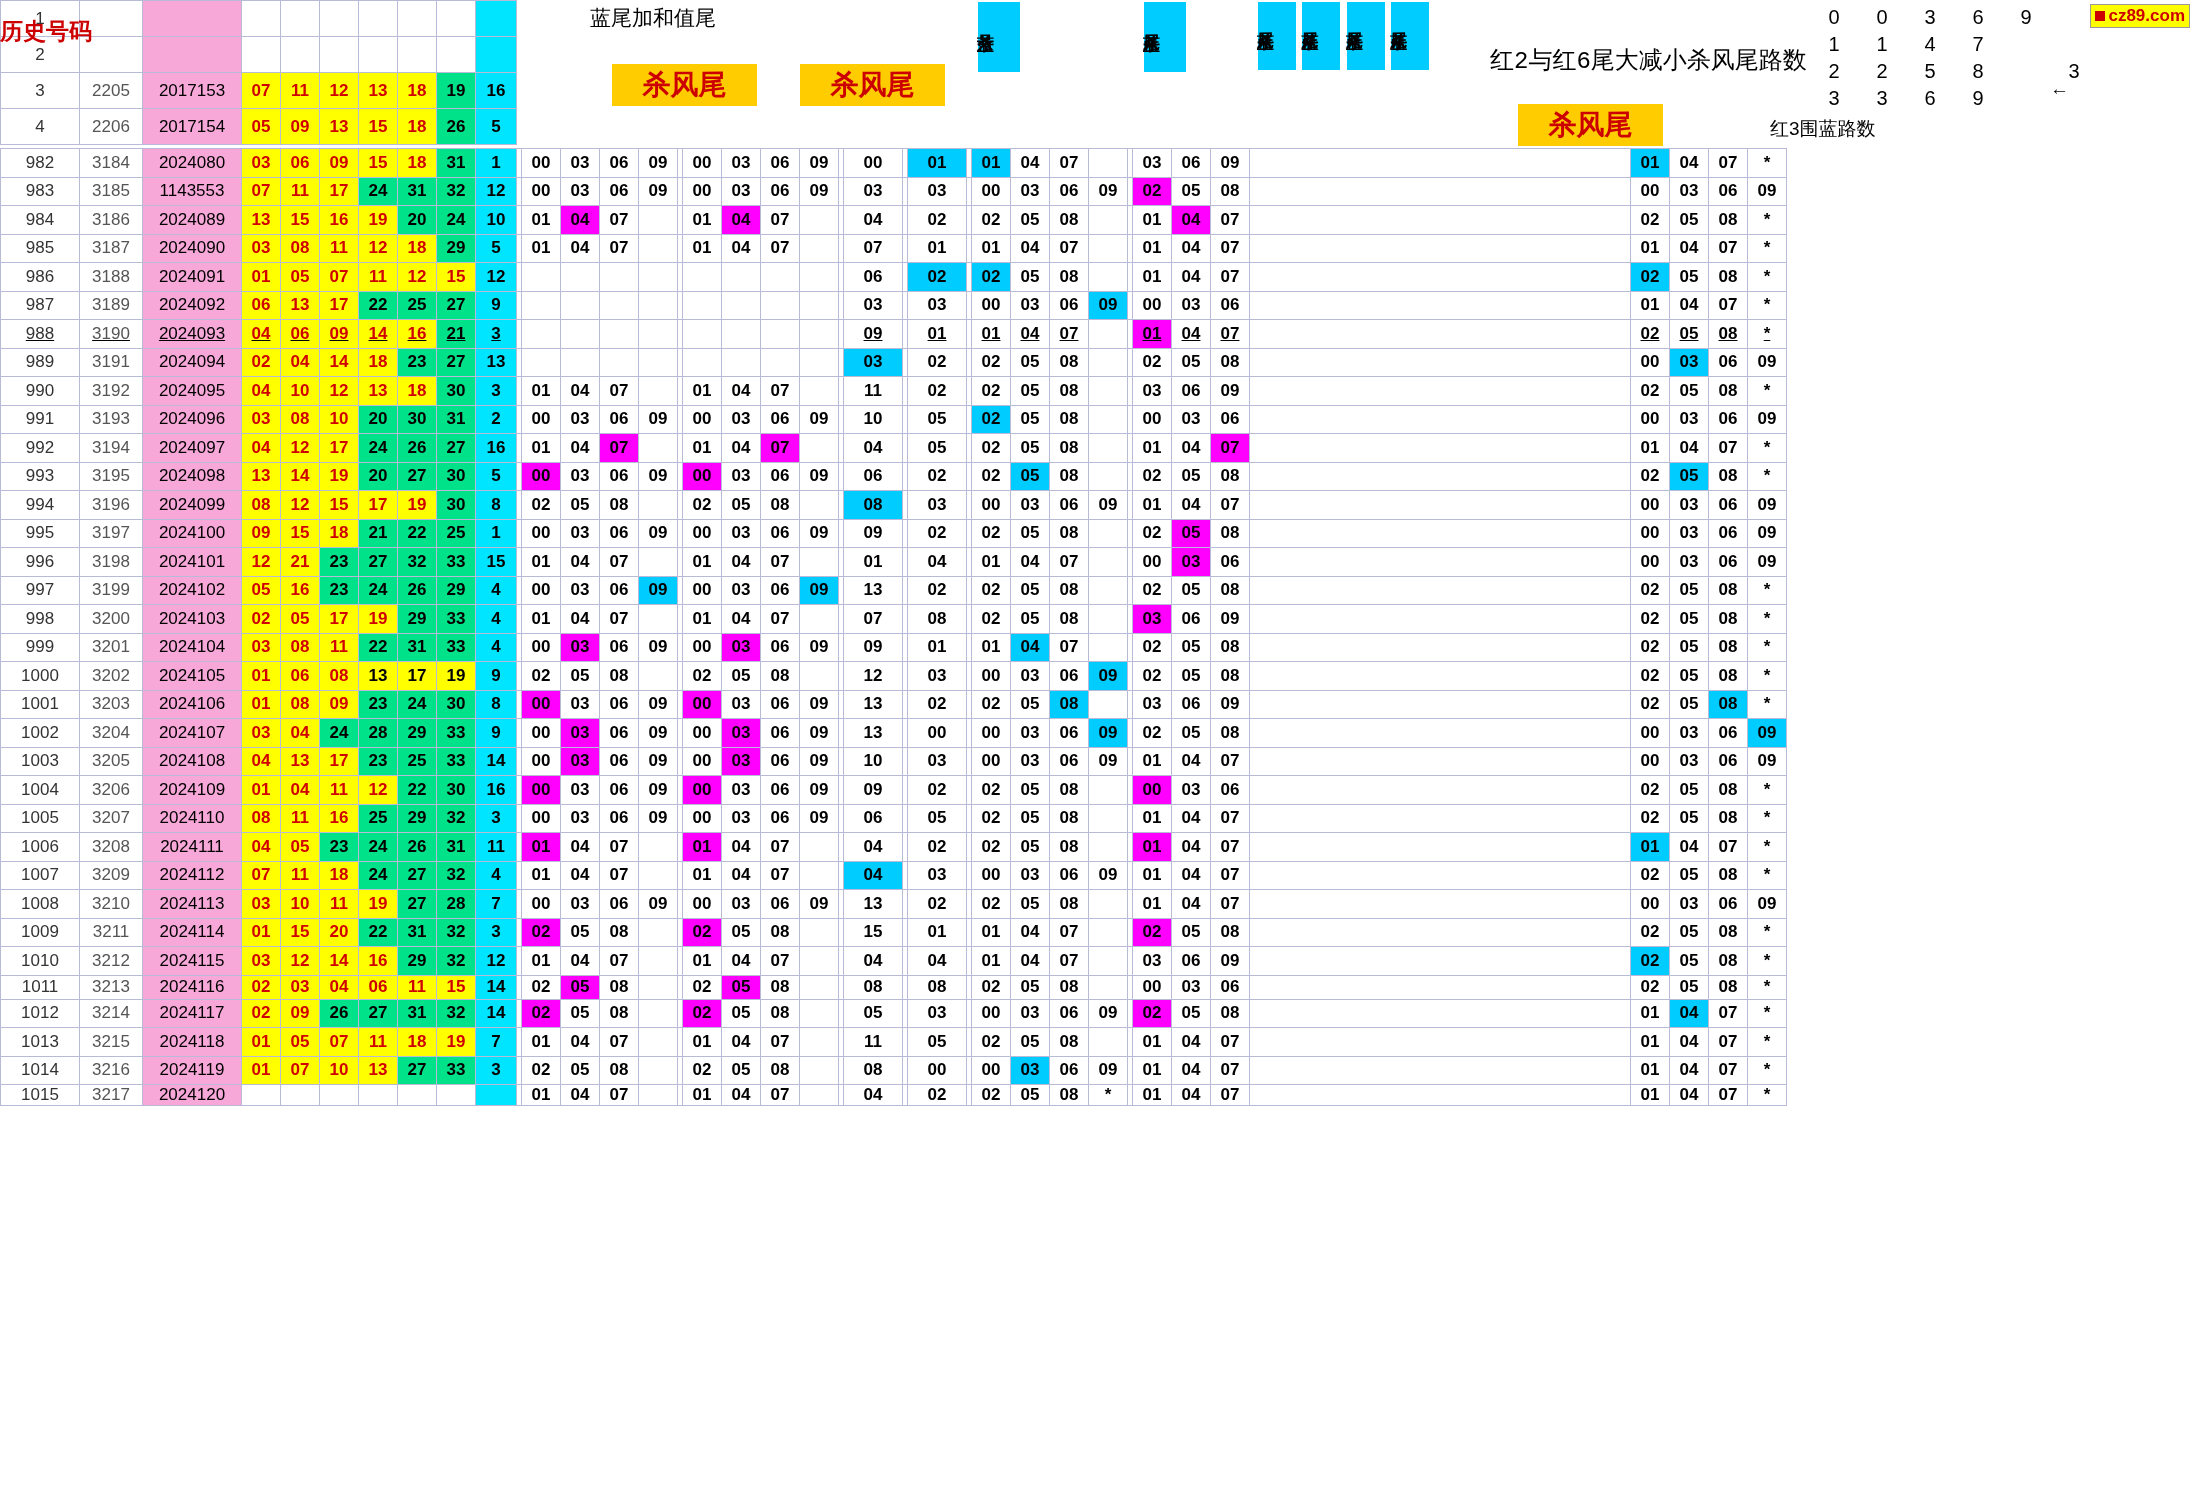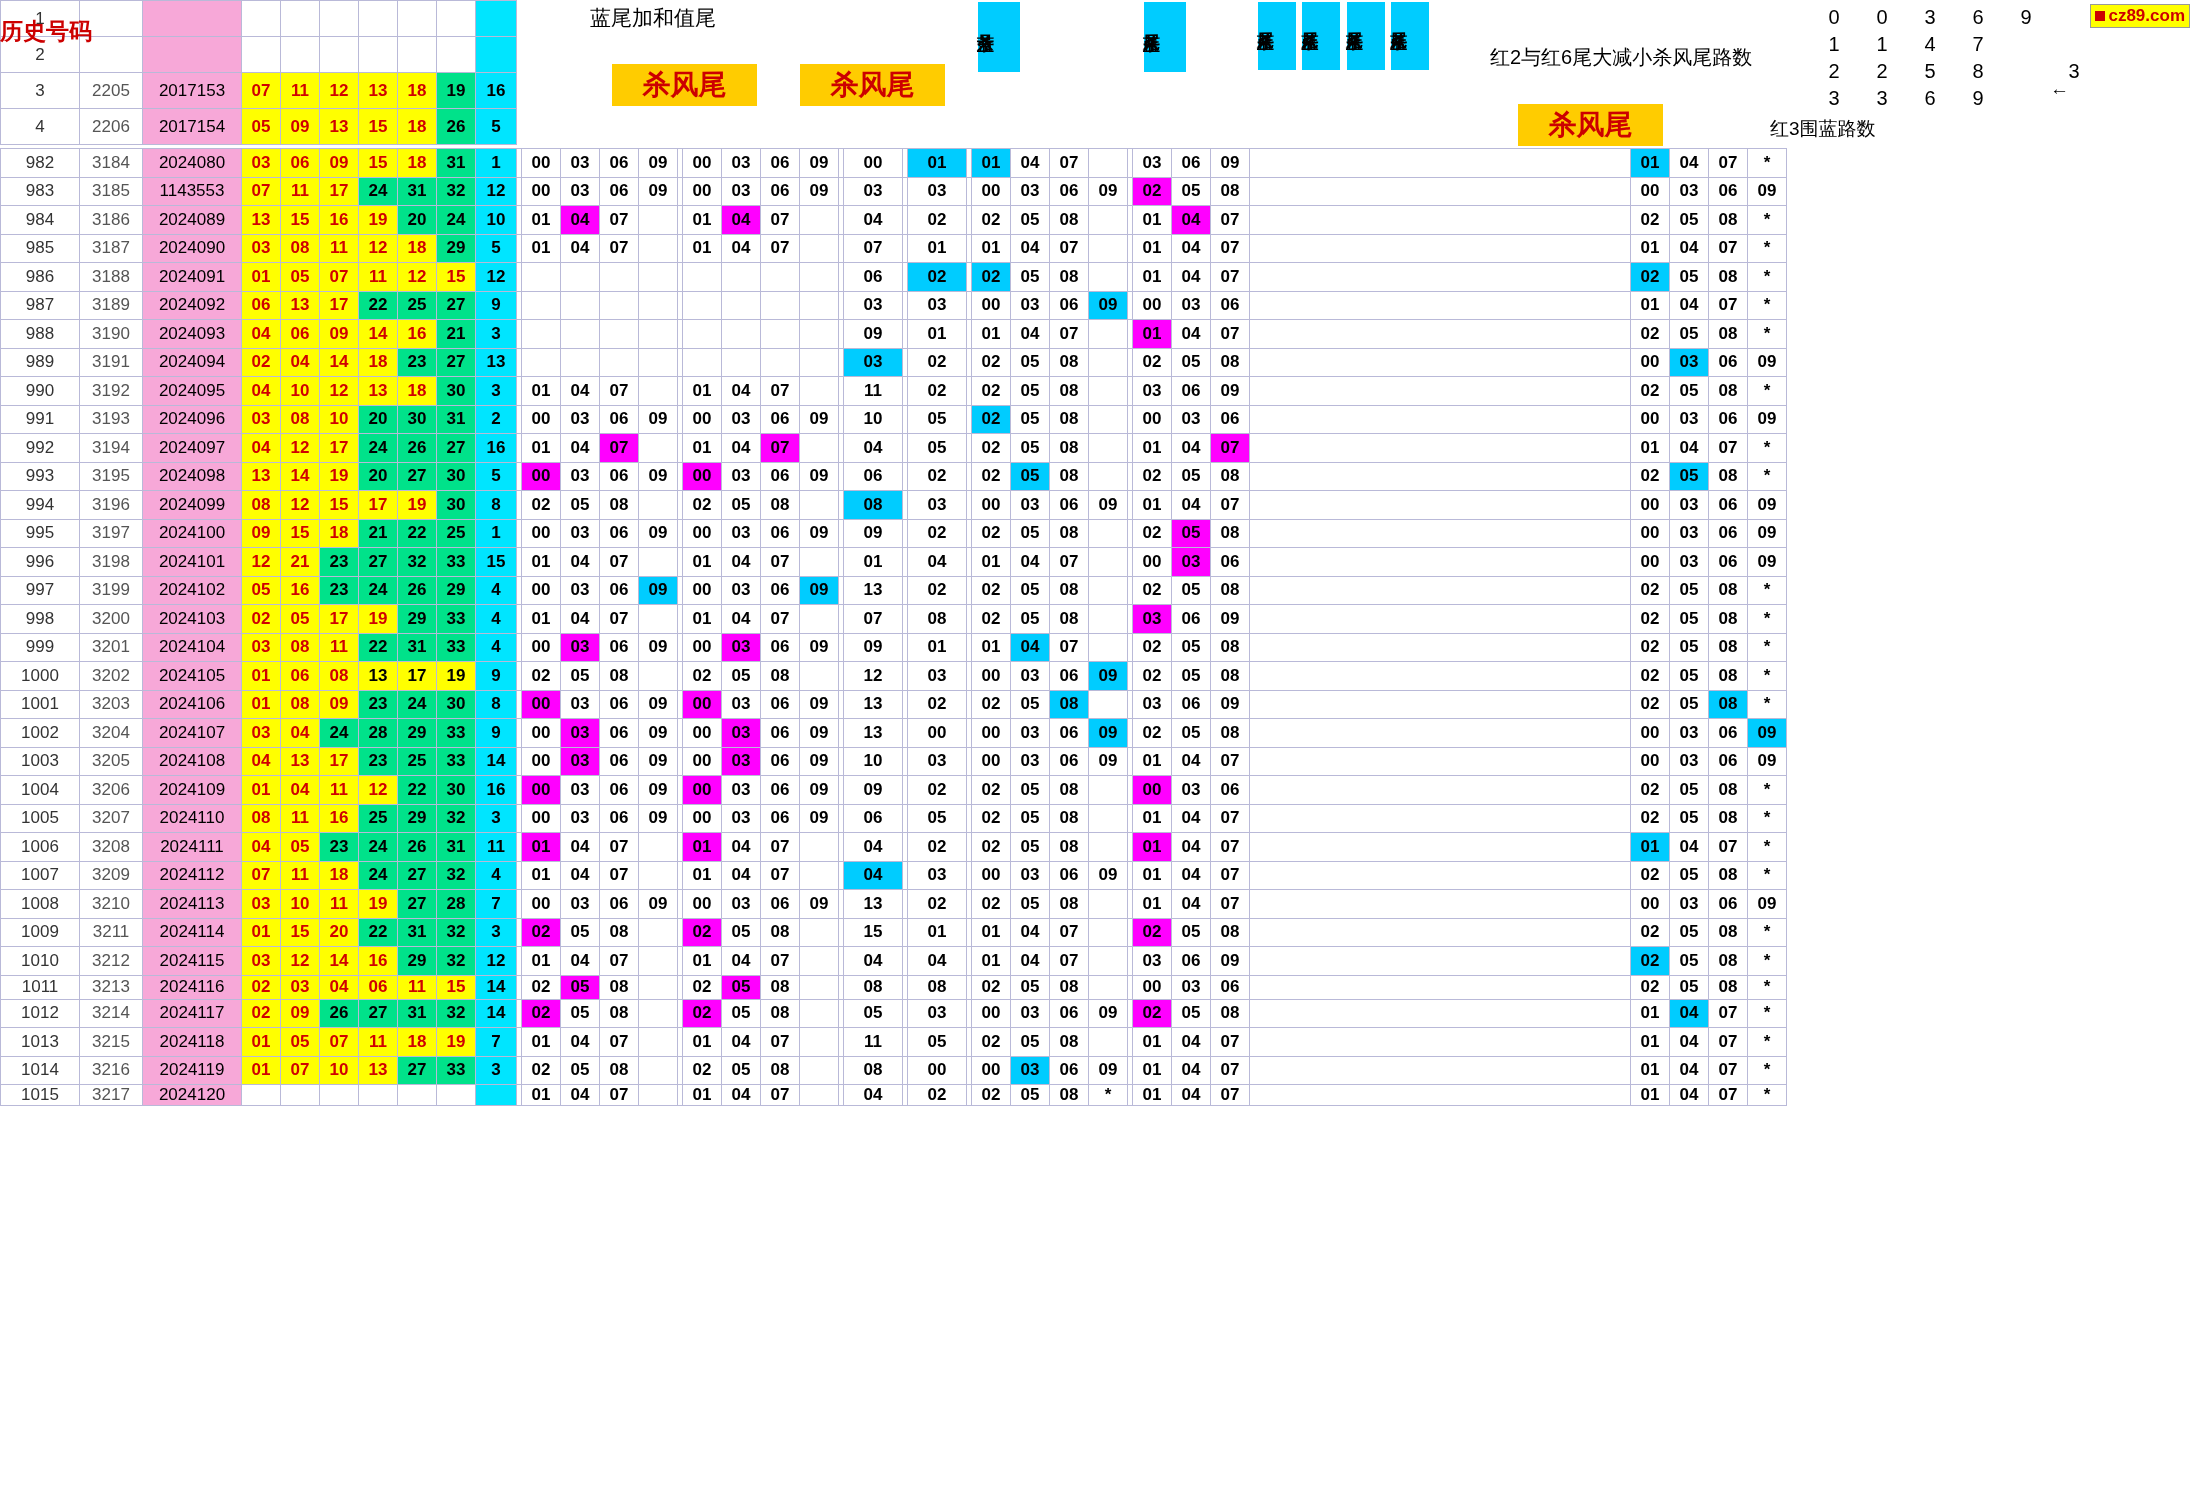--- a/index.html
+++ b/index.html
@@ -109,21 +109,21 @@
     <div class="killhdr" style="position:absolute;left:1144px;top:2px;width:42px;height:64px;padding-top:6px;">
       <span style="writing-mode:vertical-rl;">杀蓝尾</span>
     </div>
     <div style="position:absolute;left:1258px;top:2px;">
       <span class="killhdr" style="display:inline-block;width:38px;height:64px;padding-top:4px;margin-right:2px;"><span style="writing-mode:vertical-rl;">杀蓝尾</span></span>
       <span class="killhdr" style="display:inline-block;width:38px;height:64px;padding-top:4px;margin-right:2px;"><span style="writing-mode:vertical-rl;">杀蓝尾</span></span>
       <span class="killhdr" style="display:inline-block;width:38px;height:64px;padding-top:4px;margin-right:2px;"><span style="writing-mode:vertical-rl;">杀蓝尾</span></span>
       <span class="killhdr" style="display:inline-block;width:38px;height:64px;padding-top:4px;"><span style="writing-mode:vertical-rl;">杀蓝尾</span></span>
     </div>
 
-    <div class="rt" style="position:absolute;left:1490px;top:44px;font-size:20px;">红2与红6尾大减小杀风尾路数</div>
+    <div class="rt" style="position:absolute;left:1490px;top:44px;font-size:24px;font-family:Liberation Mono, monospace;">红2与红6尾大减小杀风尾路数</div>
     <div class="rt" style="position:absolute;left:1770px;top:116px;font-size:19px;">红3围蓝路数</div>
     <div class="rt" style="position:absolute;left:2050px;top:78px;">←</div>
 
     <table style="position:absolute;left:1810px;top:4px;border-collapse:collapse;">
       <tbody id="road-body">
           <tr>
             <td style="width: 40px; text-align: center; font-size: 20px; border: none; padding: 2px 4px;">0</td>
             <td style="width: 40px; text-align: center; font-size: 20px; border: none; padding: 2px 4px;">0</td>
             <td style="width: 40px; text-align: center; font-size: 20px; border: none; padding: 2px 4px;">3</td>
             <td style="width: 40px; text-align: center; font-size: 20px; border: none; padding: 2px 4px;">6</td>
@@ -397,21 +397,21 @@
           <td class="c-sp"></td>
           <td class="c-d">00</td>
           <td class="c-d">03</td>
           <td class="c-d">06</td>
           <td class="c-gap" style="width: 380px;"></td>
           <td class="c-d">01</td>
           <td class="c-d">04</td>
           <td class="c-d">07</td>
           <td class="c-d">*</td>
         </tr>
-        <tr style="height: 28.5px;">
+        <tr style="height: 28.5px; text-decoration: underline;">
           <td class="c-idx">988</td>
           <td class="c-no">3190</td>
           <td class="c-qi">2024093</td>
           <td class="c-ball red">04</td>
           <td class="c-ball red">06</td>
           <td class="c-ball red">09</td>
           <td class="c-ball red">14</td>
           <td class="c-ball red">16</td>
           <td class="c-ball grn">21</td>
           <td class="c-blue">3</td>

